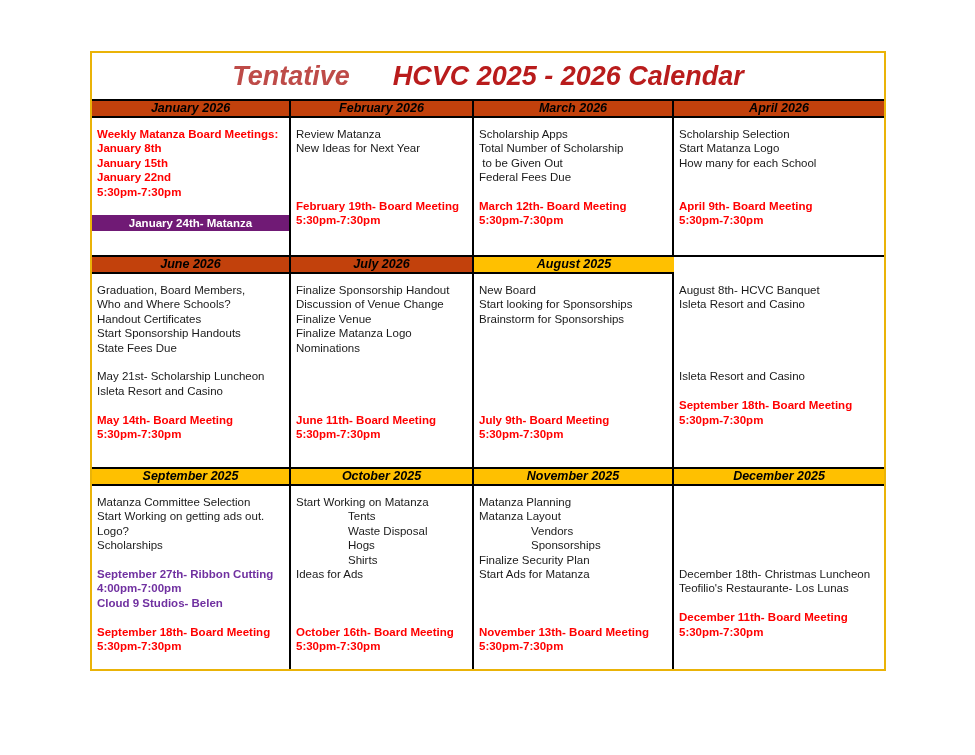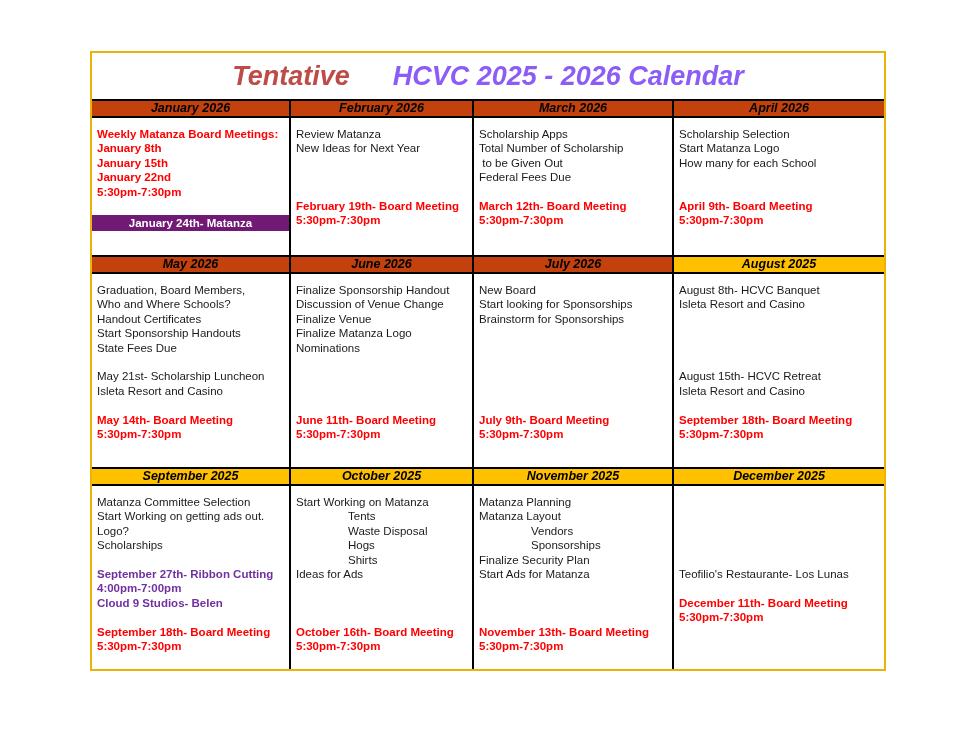--- a/index.html
+++ b/index.html
@@ -13,21 +13,21 @@
     position:absolute; left:90px; top:51px; width:796px;
     border:2px solid #eab308; background:#fff;
   }
   .title-row {
     height:48px; border-bottom:2px solid #000;
     display:flex; align-items:center; justify-content:center; gap:13px;
     font-style:italic; font-weight:bold; font-size:27px;
     white-space:nowrap;
   }
   .title-accent { color:#BE4B48; }
-  .title-main  { color:#8b5cf6;margin-left:30px; }
+  .title-main  { color:#b91c1c;margin-left:30px; }
   .hdr-row, .cnt-row {
     display:grid;
     grid-template-columns:199fr 183fr 200fr 210fr;
   }
   .hdr-cell {
     height:17px; border-right:2px solid #000; border-bottom:2px solid #000;
     border-top:0;
     font-style:italic; font-weight:bold; font-size:12.5px; color:#000;
     display:flex; align-items:center; justify-content:center;
     line-height:1; overflow:hidden;
@@ -102,21 +102,20 @@
           <div class="line s-k">Scholarship Selection</div>
           <div class="line s-k">Start Matanza Logo</div>
           <div class="line s-k">How many for each School</div>
           <div class="line s-k"></div>
           <div class="line s-k"></div>
           <div class="line s-r">April 9th- Board Meeting</div>
           <div class="line s-r">5:30pm-7:30pm</div>
         </div>
       </div>
       <div class="hdr-row">
-        <div class="hdr-cell hdr-yellow">May 2026</div>
         <div class="hdr-cell hdr-yellow">June 2026</div>
         <div class="hdr-cell hdr-yellow">July 2026</div>
         <div class="hdr-cell hdr-orange">August 2025</div>
       </div>
       <div class="cnt-row cnt-row-1">
         <div class="cnt-cell">
           <div class="line s-k">Graduation, Board Members,</div>
           <div class="line s-k">Who and Where Schools?</div>
           <div class="line s-k">Handout Certificates</div>
           <div class="line s-k">Start Sponsorship Handouts</div>
@@ -154,21 +153,20 @@
           <div class="line s-r">July 9th- Board Meeting</div>
           <div class="line s-r">5:30pm-7:30pm</div>
         </div>
         <div class="cnt-cell">
           <div class="line s-k">August 8th- HCVC Banquet</div>
           <div class="line s-k">Isleta Resort and Casino</div>
           <div class="line s-k"></div>
           <div class="line s-k"></div>
           <div class="line s-k"></div>
           <div class="line s-k"></div>
-          <div class="line s-k">August 15th- HCVC Retreat</div>
           <div class="line s-k">Isleta Resort and Casino</div>
           <div class="line s-k"></div>
           <div class="line s-r">September 18th- Board Meeting</div>
           <div class="line s-r">5:30pm-7:30pm</div>
         </div>
       </div>
       <div class="hdr-row">
         <div class="hdr-cell hdr-orange">September 2025</div>
         <div class="hdr-cell hdr-orange">October 2025</div>
         <div class="hdr-cell hdr-orange">November 2025</div>
@@ -213,20 +211,21 @@
           <div class="line s-k"></div>
           <div class="line s-r">November 13th- Board Meeting</div>
           <div class="line s-r">5:30pm-7:30pm</div>
         </div>
         <div class="cnt-cell">
           <div class="line s-k"></div>
           <div class="line s-k"></div>
           <div class="line s-k"></div>
           <div class="line s-k"></div>
           <div class="line s-k"></div>
+          <div class="line s-k">December 18th- Christmas Luncheon</div>
           <div class="line s-k">Teofilio's Restaurante- Los Lunas</div>
           <div class="line s-k"></div>
           <div class="line s-r">December 11th- Board Meeting</div>
           <div class="line s-r">5:30pm-7:30pm</div>
         </div>
       </div>
     </div>
 </div>
 
 </body></html>

